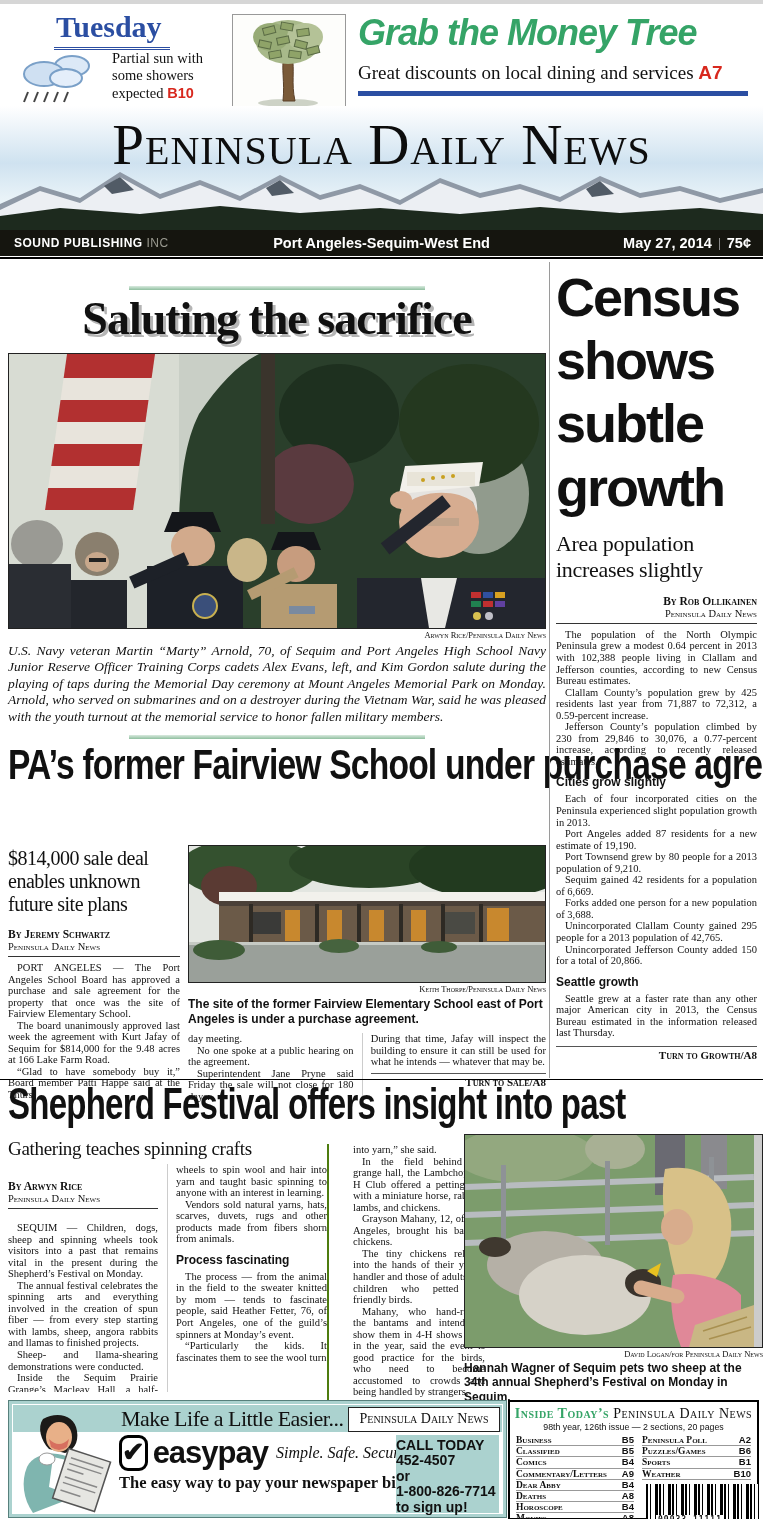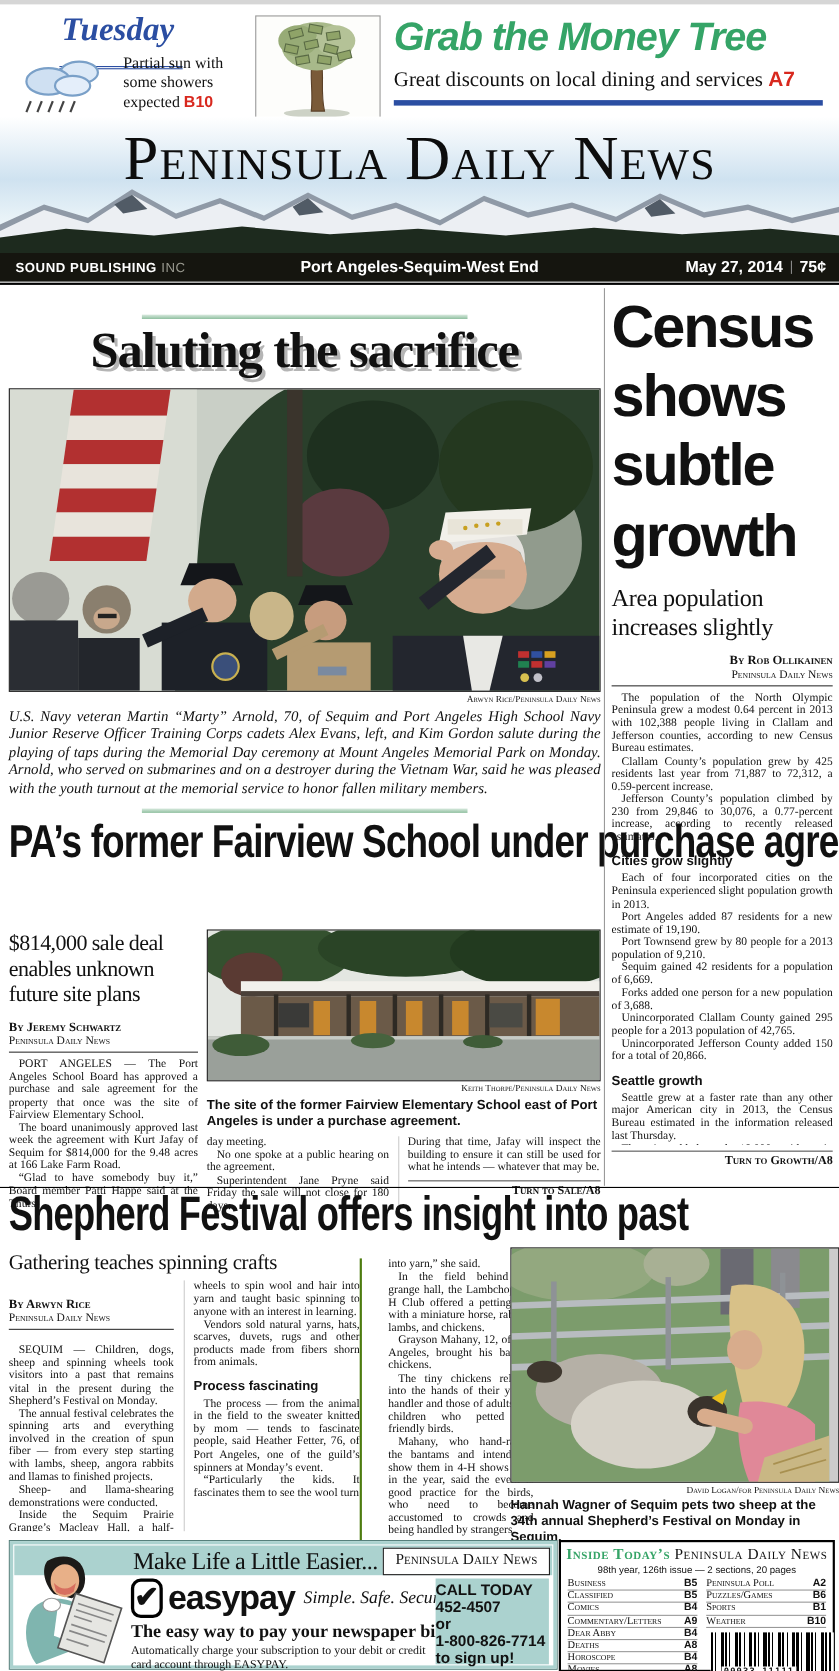--- a/index.html
+++ b/index.html
@@ -5,22 +5,22 @@
   html,body{margin:0;padding:0;background:#e9e9e9;}
   .page{position:relative;width:763px;height:1519px;background:#fff;margin:0 auto;
         font-family:"Liberation Serif",serif;color:#111;overflow:hidden;border-top:4px solid #d6d6d6;}
   .sc{font-variant:small-caps;}
   .red{color:#d8281e;font-family:"Liberation Sans",sans-serif;font-weight:bold;}
   .cond{display:inline-block;transform:scaleX(0.8);transform-origin:0 50%;white-space:nowrap;}
 
   
   .banner{position:absolute;left:8px;top:8px;width:747px;height:92px;}
   .day-label{position:absolute;left:46px;top:-2px;font-family:"Liberation Serif",serif;
-    font-weight:bold;font-style:italic;font-size:30px;color:#2b4ea2;
-    border-bottom:3px double #2b4ea2;padding:0 8px 16px 2px;}
+    font-weight:bold;font-size:30px;color:#2b4ea2;
+    border-bottom:3px double #2b4ea2;padding:0 8px 3px 2px;}
   .wx-icon{position:absolute;left:6px;top:40px;}
   .wx-text{position:absolute;left:104px;top:38px;width:120px;font-size:14.5px;line-height:1.2;}
   .bar-left{position:absolute;left:104px;top:95px;width:130px;height:5px;background:#2b4ea2;}
   .tree-box{position:absolute;left:224px;top:2px;width:112px;height:96px;border:1px solid #999;background:#fdfdfb;}
   .promo{position:absolute;left:350px;top:0;width:397px;}
   .promo-title{font-family:"Liberation Sans",sans-serif;font-weight:bold;font-style:italic;
     font-size:36px;color:#35a467;letter-spacing:-1px;white-space:nowrap;}
   .promo-sub{margin-top:8px;font-size:19px;white-space:nowrap;}
   .bar-right{margin-top:7px;width:390px;height:5px;background:#2b4ea2;}
 
@@ -120,21 +120,21 @@
   .indexbox{position:absolute;left:508px;top:1396px;width:247px;height:116px;border:2px solid #000;background:#fff;}
   .ix-title{text-align:center;margin-top:4px;font-size:14px;white-space:nowrap;}
   .ix-green{color:#35a467;font-weight:bold;font-variant:small-caps;letter-spacing:0.5px;}
   .ix-black{font-variant:small-caps;letter-spacing:0.5px;}
   .ix-issue{text-align:center;font-size:8.8px;font-family:Liberation Sans, sans-serif;margin-top:0px;}
   .ix-cols{display:flex;padding:3px 6px 0 6px;}
   .ix-l{width:118px;}
   .ix-r{width:109px;margin-left:8px;}
   .ix-row{display:flex;justify-content:space-between;border-bottom:1.5px solid #999;
     font-size:9.5px;line-height:10.2px;}
-  .ix-name{font-variant:small-caps;font-weight:normal;}
+  .ix-name{font-variant:small-caps;font-weight:bold;}
   .ix-pg{font-family:"Liberation Sans",sans-serif;font-weight:bold;}
   .barcode{position:relative;margin-top:4px;margin-left:4px;width:112px;height:40px;
     background:repeating-linear-gradient(90deg,#000 0 2px,#fff 2px 4px,#000 4px 5px,#fff 5px 9px,#000 9px 12px,#fff 12px 13px);}
   .barcode .digits{position:absolute;left:10px;bottom:0px;background:#fff;padding:0 2px;
     font-family:"DejaVu Sans Mono",monospace;font-size:8px;font-weight:bold;letter-spacing:1px;}
 </style>
 </head>
 <body>
 
 <div class="page">
@@ -468,21 +468,20 @@
         <ellipse cx="34" cy="50" rx="8" ry="6" fill="#fff" stroke="#999"></ellipse>
       </svg>
     </div>
     <div class="ez-main">
       <div class="ez-logo-row">
         <span class="ez-check">✔</span>
         <span class="ez-logo">easypay</span>
         <span class="ez-tag">Simple. Safe. Secure.</span>
       </div>
       <div class="ez-h">The easy way to pay your newspaper bill.</div>
-      <div class="ez-p">Automatically charge your subscription to your debit or credit card account through EASYPAY.</div>
 
     </div>
     <div class="ez-call">
       <div>CALL TODAY</div>
       <div>452-4507</div>
       <div>or</div>
       <div>1-800-826-7714</div>
       <div>to sign up!</div>
     </div>
   </div>

